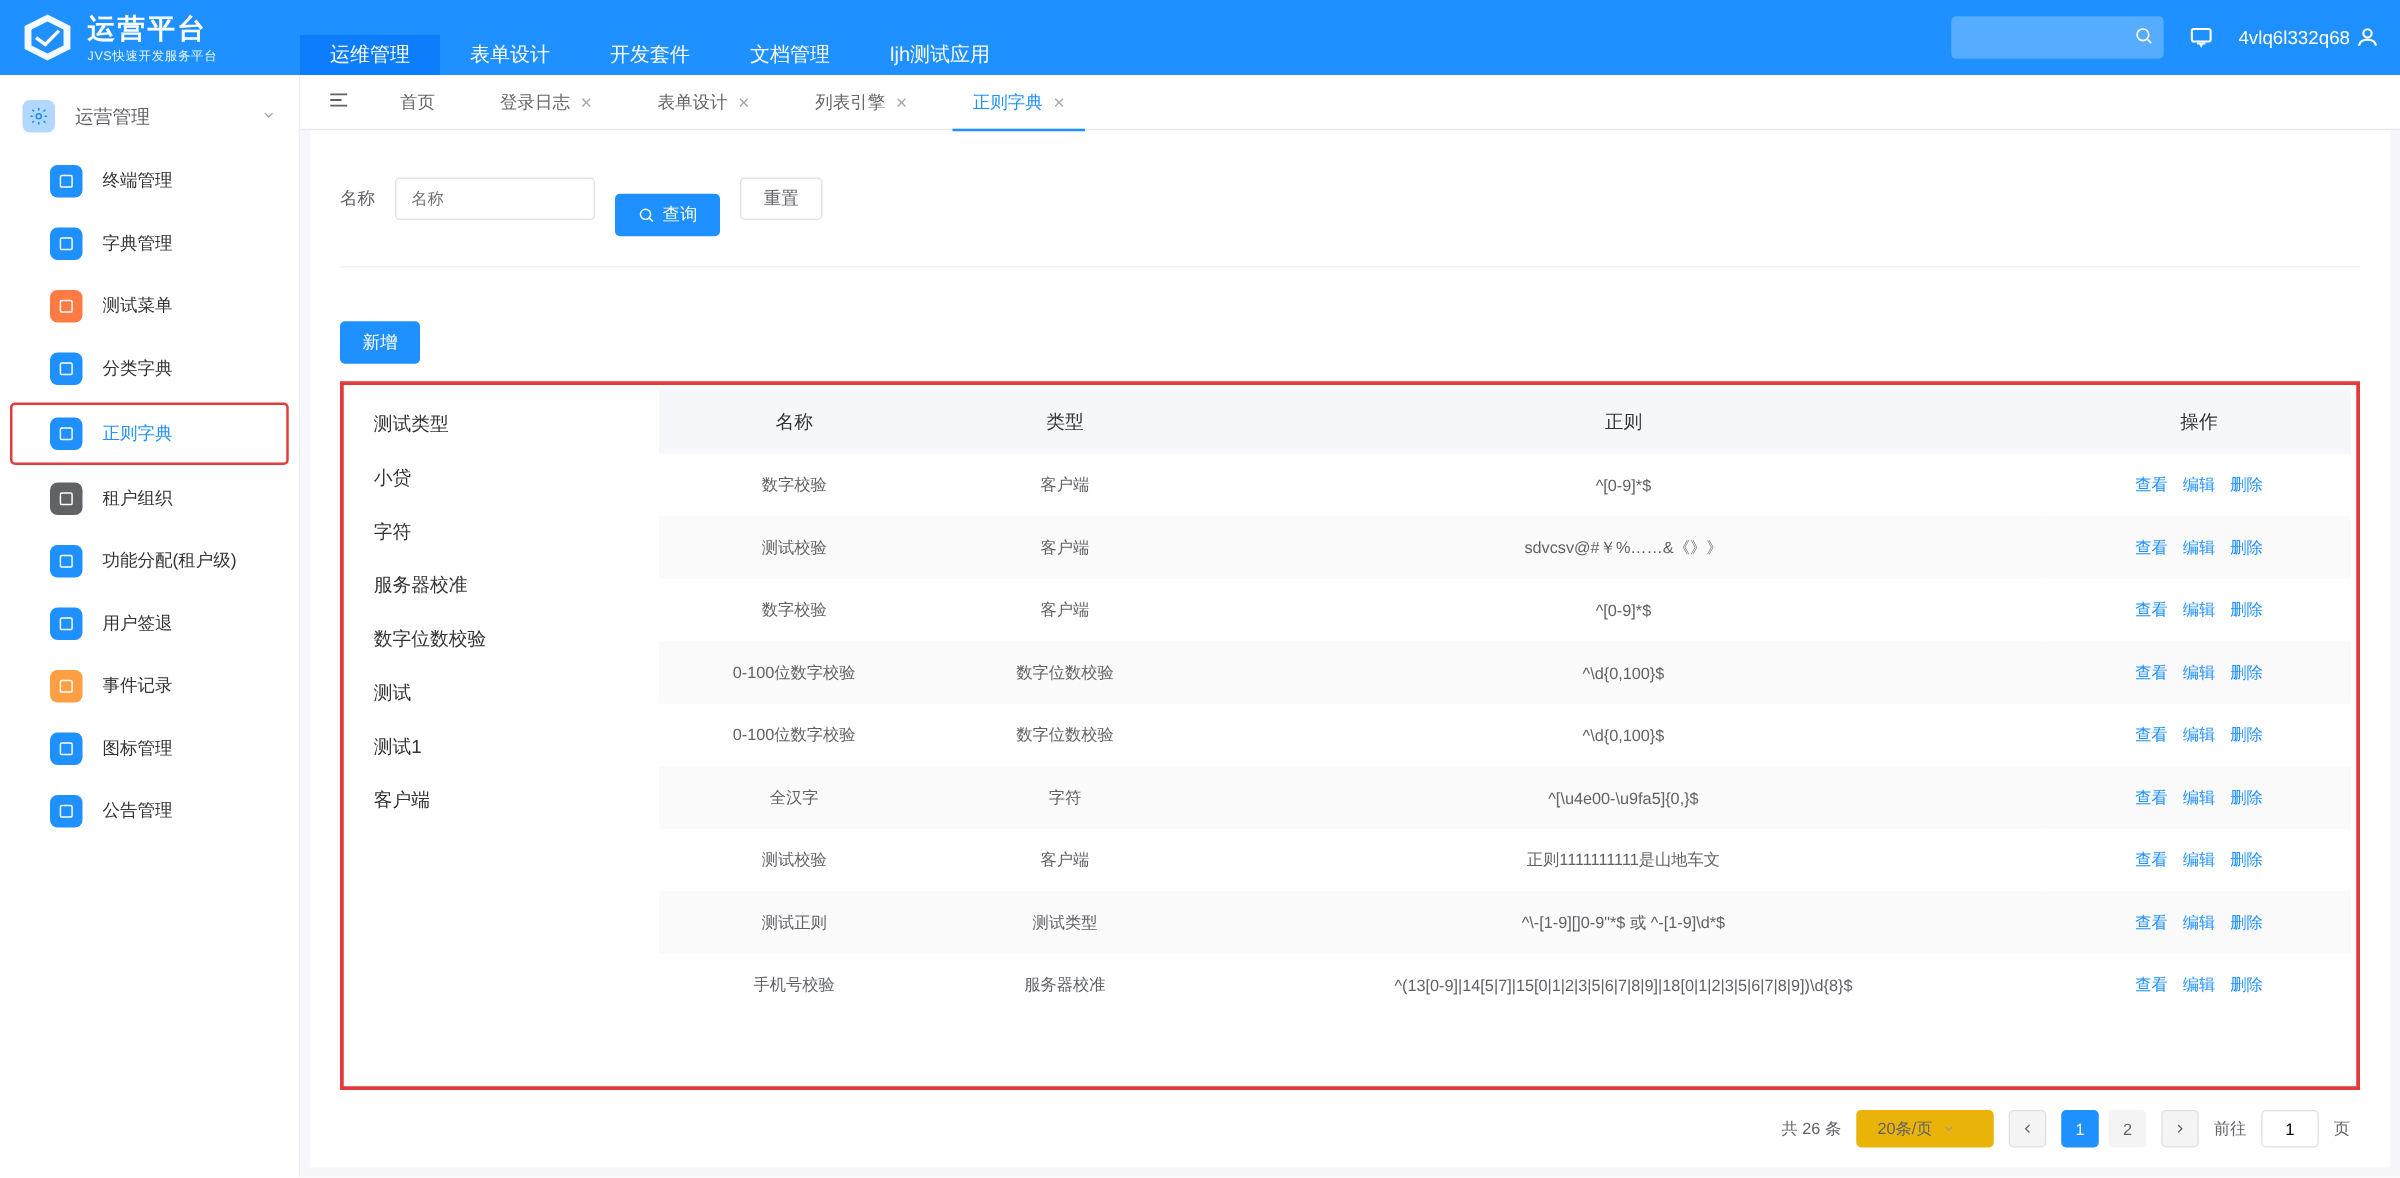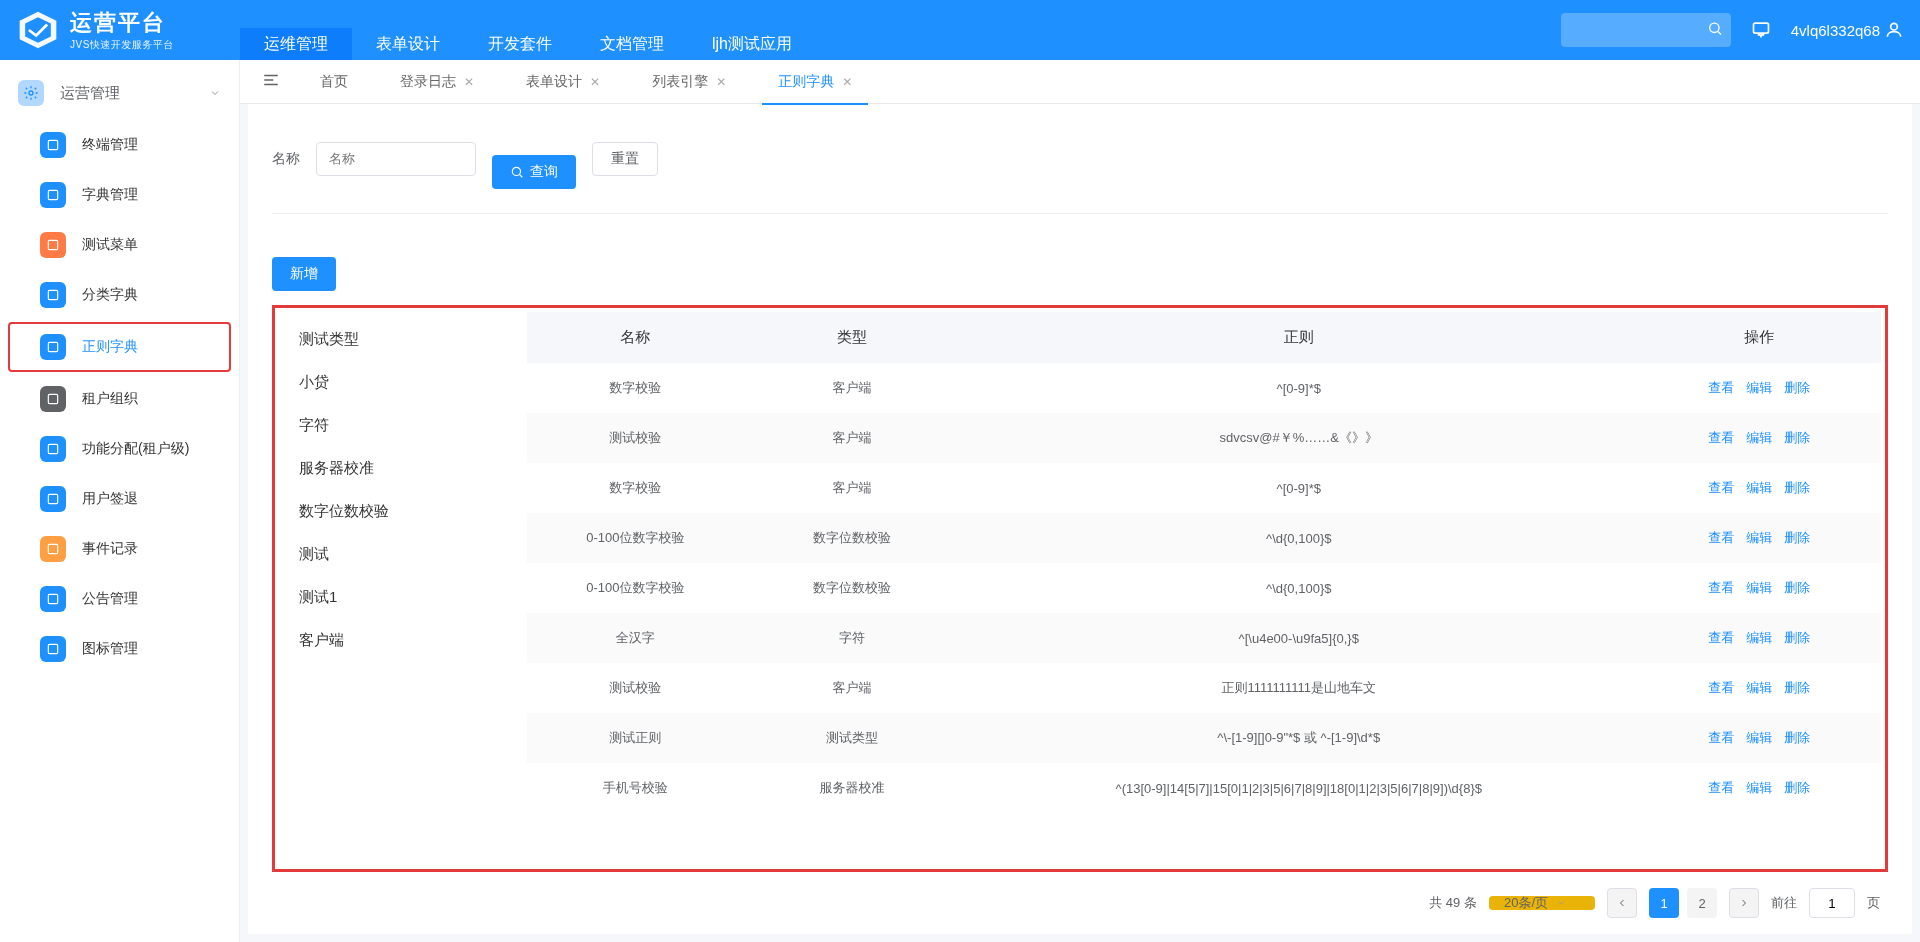--- a/index.html
+++ b/index.html
@@ -59,21 +59,21 @@
 .side-list-item { padding: 12px 24px; font-size: 15px; color: #333; cursor: pointer; }
 .table-wrap { flex: 1; display: flex; flex-direction: column; overflow: hidden; }
 .tbl { width: 100%; border-collapse: collapse; }
 .tbl th { background: #f5f7fa; padding: 16px 10px; font-weight: 500; color: #333; font-size: 15px; text-align: center; }
 .tbl td { padding: 16px 10px; font-size: 13px; color: #606266; text-align: center; }
 .tbl tbody tr:nth-child(even) td { background: #fafafa; }
 .op-link { color: #1e90ff; cursor: pointer; margin: 0 6px; }
 
 
 .pagination { display: flex; align-items: center; justify-content: flex-end; gap: 12px; padding: 16px 8px 0 0; font-size: 13px; color: #606266; }
-.pg-select { height: 14px; border: 5px solid #eab308; border-radius: 4px; padding: 0 24px 0 10px; background: #eab308; position: relative; display: inline-flex; align-items: center; }
+.pg-select { height: 30px; border: 7px solid #eab308; border-radius: 4px; padding: 0 24px 0 10px; background: #eab308; position: relative; display: inline-flex; align-items: center; }
 .pg-btn { width: 30px; height: 30px; border: 1px solid #dcdfe6; border-radius: 4px; background: #f4f4f5; display: flex; align-items: center; justify-content: center; cursor: pointer; color: #606266; }
 .pg-num { width: 30px; height: 30px; display: flex; align-items: center; justify-content: center; border-radius: 4px; background: #f4f4f5; color: #606266; cursor: pointer; }
 .pg-num.active { background: #1e90ff; color: #fff; }
 .pg-input { width: 46px; height: 30px; border: 1px solid #dcdfe6; border-radius: 4px; text-align: center; }
 </style>
 </head>
 <body>
 
 <div class="header">
   <div class="logo-area">
@@ -211,29 +211,29 @@
             </svg>
           </span>
           <span class="label">事件记录</span>
         </div>
         <div class="sb-item">
           <span class="icon-box" style="background: rgb(30, 144, 255);">
             <svg width="14" height="14" viewBox="0 0 24 24" fill="none" stroke="#fff" stroke-width="2">
               <rect x="4" y="4" width="16" height="16" rx="2"></rect>
             </svg>
           </span>
+          <span class="label">图标管理</span>
+        </div>
+        <div class="sb-item">
+          <span class="icon-box" style="background: rgb(30, 144, 255);">
+            <svg width="14" height="14" viewBox="0 0 24 24" fill="none" stroke="#fff" stroke-width="2">
+              <rect x="4" y="4" width="16" height="16" rx="2"></rect>
+            </svg>
+          </span>
           <span class="label">公告管理</span>
-        </div>
-        <div class="sb-item">
-          <span class="icon-box" style="background: rgb(30, 144, 255);">
-            <svg width="14" height="14" viewBox="0 0 24 24" fill="none" stroke="#fff" stroke-width="2">
-              <rect x="4" y="4" width="16" height="16" rx="2"></rect>
-            </svg>
-          </span>
-          <span class="label">图标管理</span>
         </div>
       </div>
   </div>
 
   <div class="main">
     <div class="tabs-row">
       <span class="collapse-btn">
         <svg width="18" height="18" viewBox="0 0 24 24" fill="none" stroke="currentColor" stroke-width="2">
             <line x1="3" y1="6" x2="21" y2="6"></line>
             <line x1="3" y1="12" x2="15" y2="12"></line>
@@ -360,21 +360,21 @@
                   <td>服务器校准</td>
                   <td>^(13[0-9]|14[5|7]|15[0|1|2|3|5|6|7|8|9]|18[0|1|2|3|5|6|7|8|9])\d{8}$</td>
                   <td><span class="op-link">查看</span><span class="op-link">编辑</span><span class="op-link">删除</span></td>
                 </tr>
               </tbody>
           </table>
         </div>
       </div>
 
       <div class="pagination">
-        <span>共 49 条</span>
+        <span>共 26 条</span>
         <span class="pg-select">
           <span>20条/页</span>
           <svg width="10" height="10" viewBox="0 0 24 24" fill="none" stroke="#999" stroke-width="2" style="margin-left:8px">
               <polyline points="6 9 12 15 18 9"></polyline>
             </svg>
         </span>
         <span class="pg-btn">
           <svg width="12" height="12" viewBox="0 0 24 24" fill="none" stroke="currentColor" stroke-width="2">
               <polyline points="15 18 9 12 15 6"></polyline>
             </svg>

